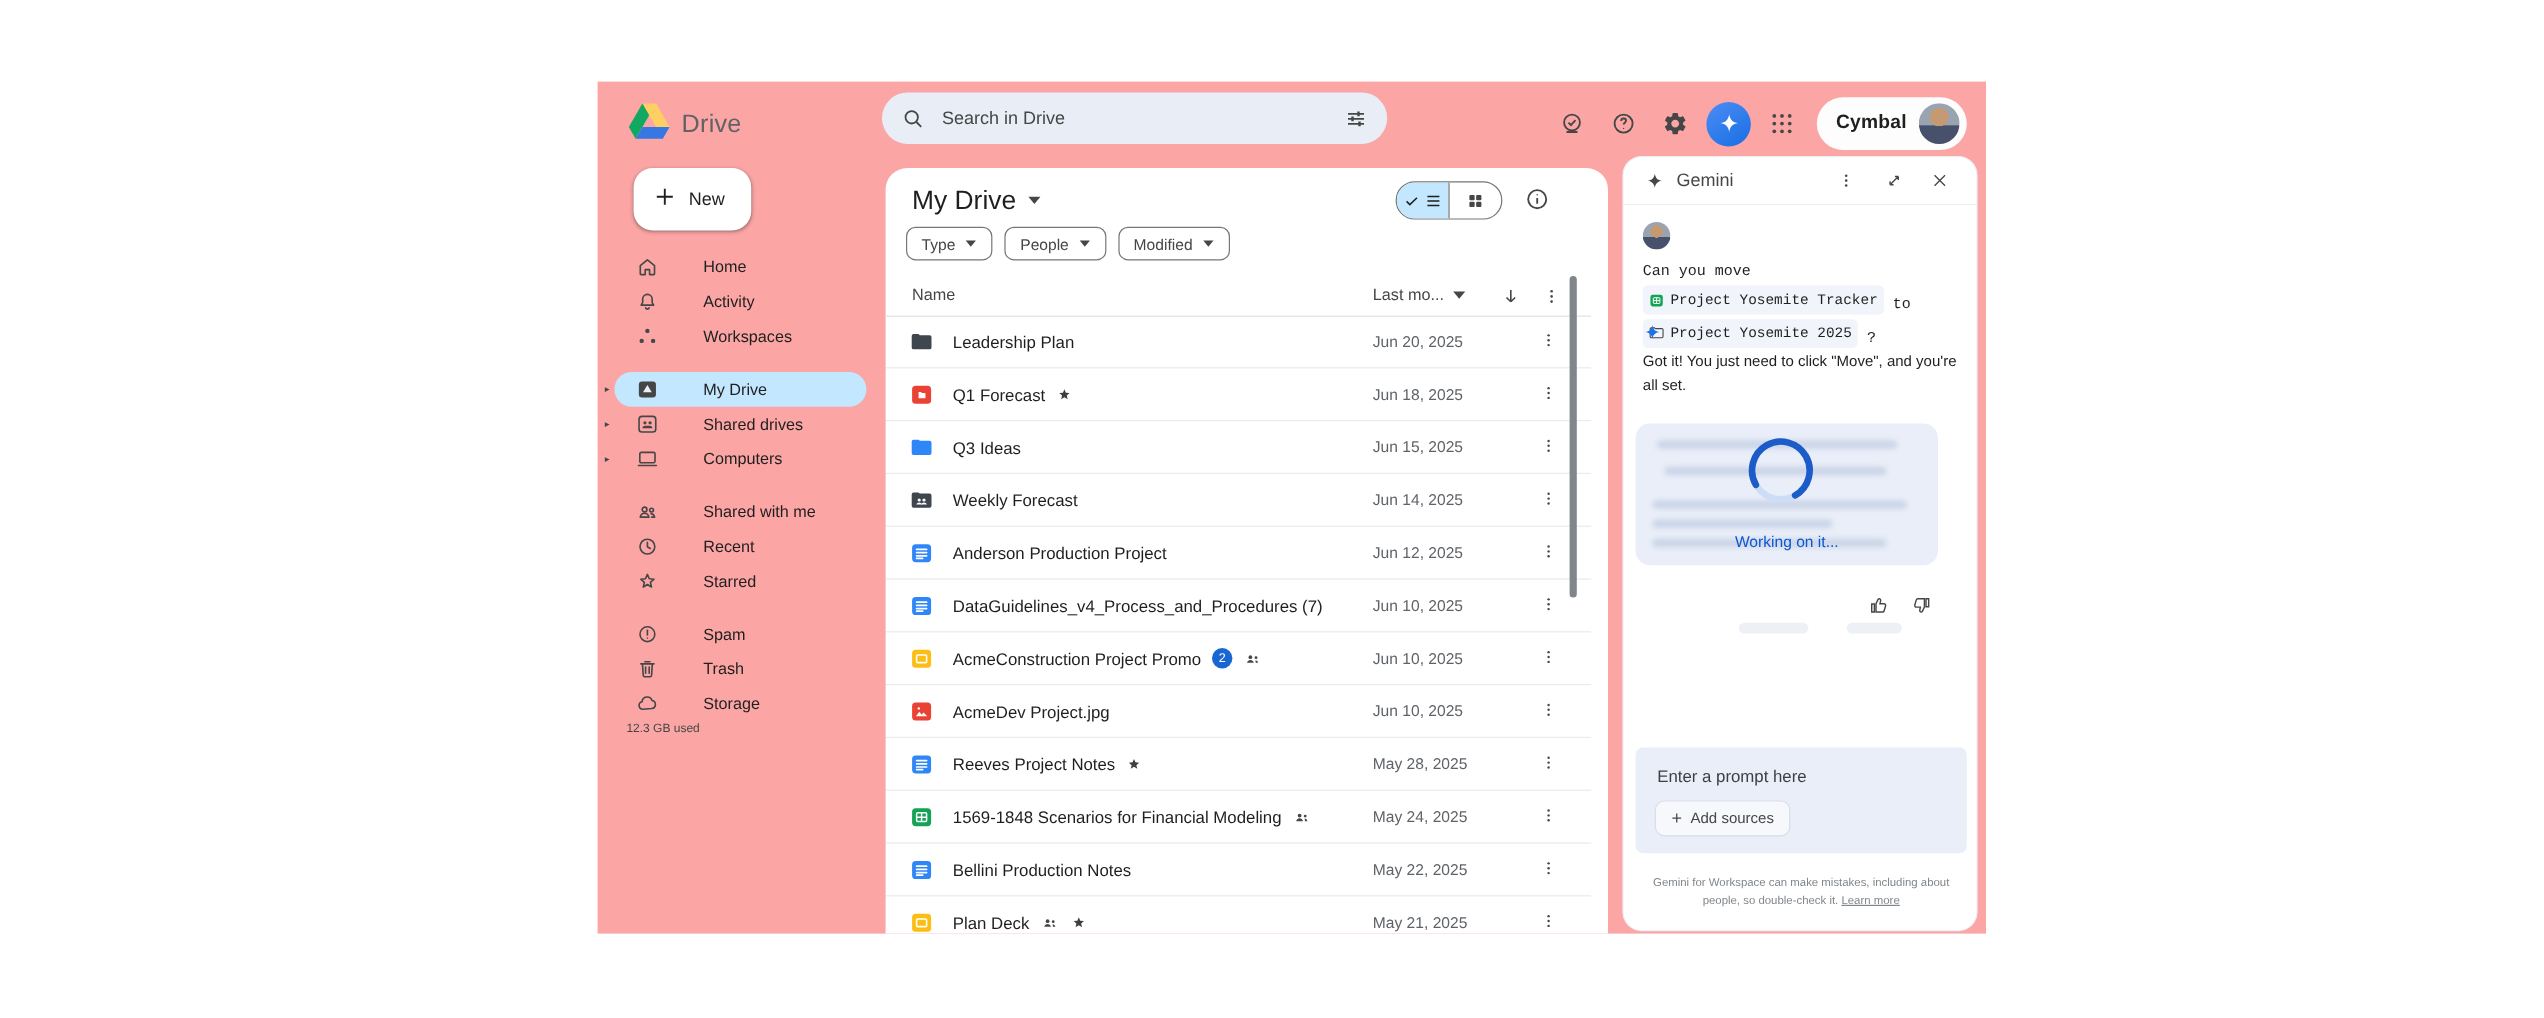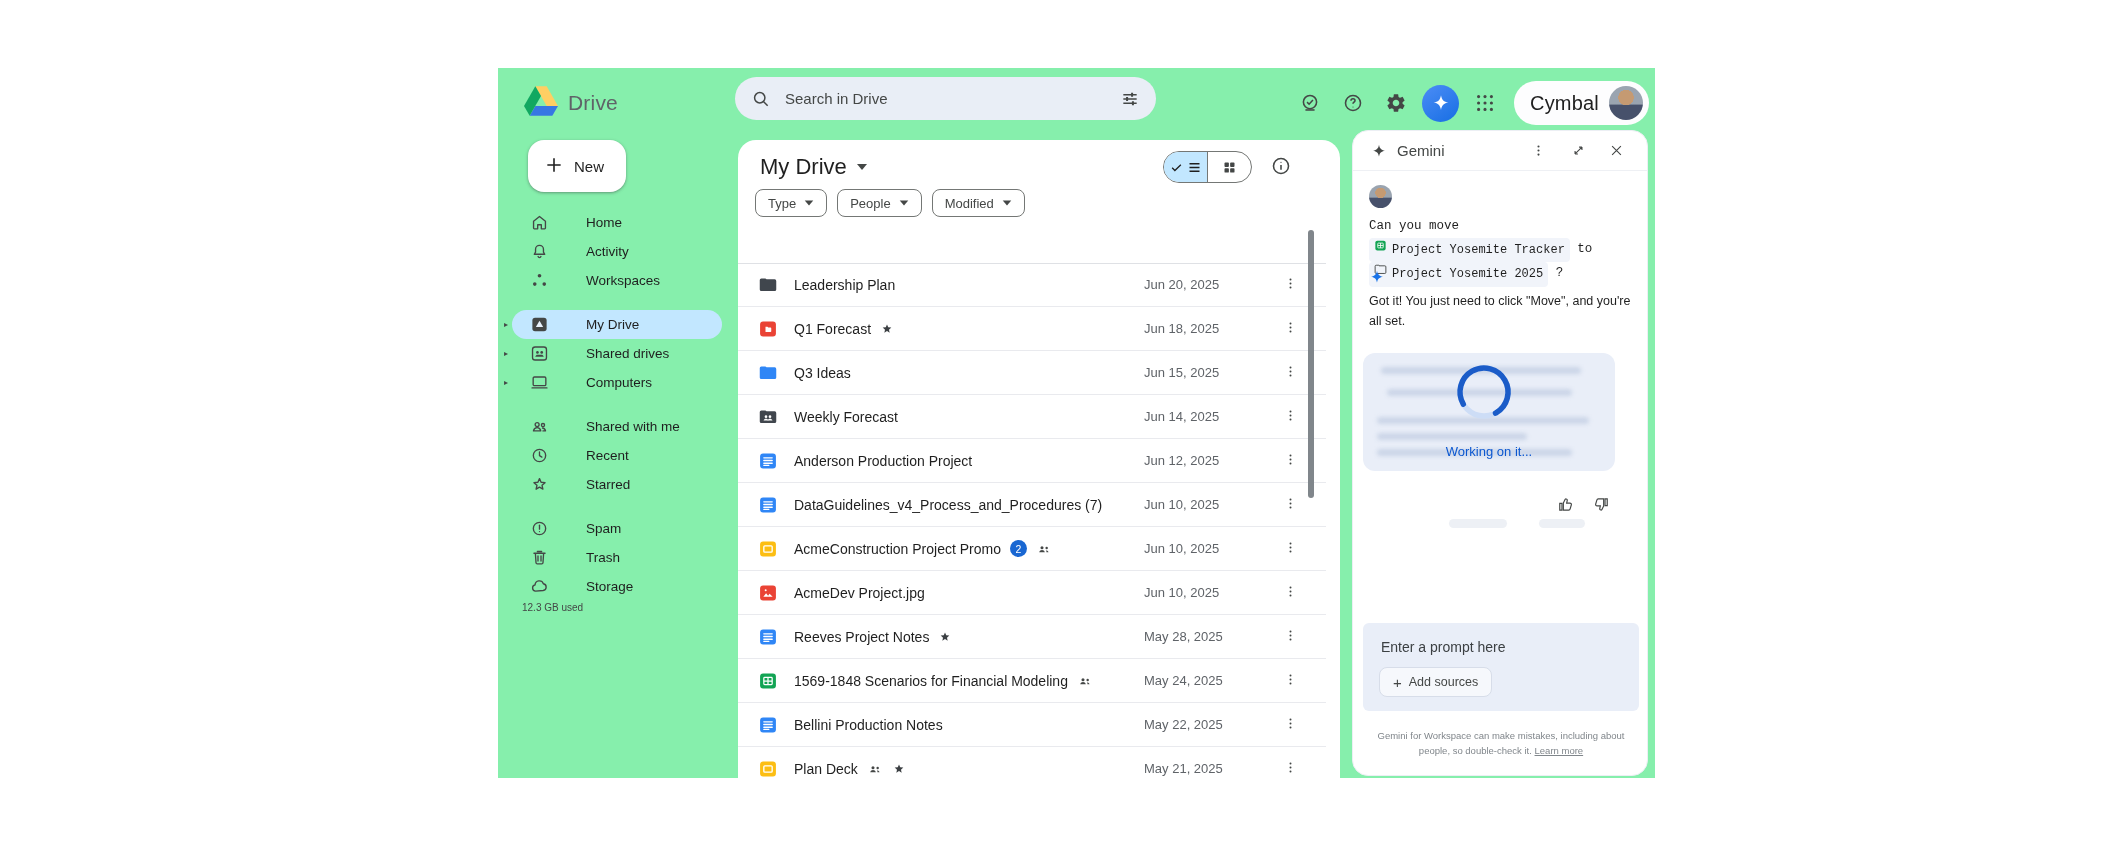--- a/index.html
+++ b/index.html
@@ -1,35 +1,35 @@
 <!DOCTYPE html>
 <html><head>
 <meta charset="utf-8">
 <style>
   * { margin:0; padding:0; box-sizing:border-box; }
   html,body { background:#fff; font-family:"Liberation Sans","DejaVu Sans",sans-serif; }
   .page { position:relative; width:2120px; height:848px; background:#fff; overflow:hidden; }
-  .app { position:absolute; left:498px; top:68px; width:1157px; height:710px; background:#86efac; }
+  .app { position:absolute; left:498px; top:68px; width:1157px; height:710px; background:#fca5a5; }
 
   
   .topbar { position:absolute; left:0; top:0; width:1157px; height:70px; }
   .logo { position:absolute; left:26px; top:18px; display:flex; align-items:center; gap:10px; cursor:pointer; }
   .logo svg { width:34px; height:30px; }
   .logo-text { font-size:21px; color:#5f6368; letter-spacing:.2px; }
   .searchbar { position:absolute; left:237px; top:9px; width:421px; height:43px; background:#e9eef6;
     border-radius:22px; display:flex; align-items:center; padding:0 14px; gap:12px; }
   .searchbar .ph { flex:1; font-size:15px; color:#444746; }
   .icon-btn { display:flex; align-items:center; justify-content:center; width:40px; height:40px; border-radius:50%;
     background:none; border:none; cursor:pointer; color:#444746; }
   .top-icons { position:absolute; left:792px; top:0; height:70px; display:flex; align-items:center; gap:3px; }
   .gem-btn { width:37px; height:37px; border-radius:50%; background:linear-gradient(145deg,#4c8df6,#176ee3);
     display:flex; align-items:center; justify-content:center; border:none; cursor:pointer; margin:0 3px; }
   .account-pill { display:flex; align-items:center; gap:10px; background:#fdfdfe; border-radius:24px;
     height:44px; padding:0 6px 0 16px; margin-left:6px; cursor:pointer; }
-  .brand-text { font-weight:400; font-size:20px; color:#1f1f1f; letter-spacing:.2px; }
+  .brand-text { font-weight:700; font-size:16px; color:#1f1f1f; letter-spacing:.2px; }
   .avatar { width:34px; height:34px; border-radius:50%;
     background: radial-gradient(circle at 50% 34%, #c59a72 0 27%, rgba(0,0,0,0) 28%),
                 linear-gradient(180deg,#9aa4b0 0 54%, #47516b 55% 100%); }
 
   
   .sidebar { position:absolute; left:0; top:70px; width:240px; height:640px; }
   .new-btn { position:absolute; left:30px; top:2px; height:52px; padding:0 22px 0 16px; background:#fff;
     border:none; border-radius:16px; display:flex; align-items:center; gap:10px; font-size:15px; color:#1f1f1f;
     font-weight:500; cursor:pointer; box-shadow:0 1px 2px rgba(60,64,67,.3), 0 1px 3px 1px rgba(60,64,67,.15);
     font-family:inherit; }
@@ -90,21 +90,21 @@
   .gemini { position:absolute; left:854px; top:62px; width:296px; height:646px; background:#fff;
     border-radius:16px; border:1px solid #eceff4; }
   .g-header { position:absolute; left:0; top:0; width:100%; height:40px; border-bottom:1px solid #eef0f4; }
   .g-spark { position:absolute; left:18px; top:12px; width:16px; height:16px; color:#444746; }
   .g-title { position:absolute; left:44px; top:11px; font-size:15px; color:#444746; font-weight:500; }
   .g-hbtn { position:absolute; top:8px; width:26px; height:26px; color:#444746; background:none; border:none; cursor:pointer; }
   .g-avatar { position:absolute; left:16px; top:54px; width:23px; height:23px; border-radius:50%;
     background: radial-gradient(circle at 50% 34%, #c59a72 0 27%, rgba(0,0,0,0) 28%),
                 linear-gradient(180deg,#9aa4b0 0 54%, #47516b 55% 100%); }
   .g-msg { position:absolute; left:16px; top:84px; width:266px; font-size:12.5px; color:#1f1f1f; line-height:1.85;font-family:Liberation Mono, monospace; }
-  .g-chip { display:inline-flex; gap:5px; background:#f1f4fa; border-radius:4px;
+  .g-chip { display:inline-flex; align-items:center; gap:5px; background:#f1f4fa; border-radius:4px;
     padding:1px 5px; font-size:12px; white-space:nowrap; cursor:pointer; }
   .g-chip svg { width:13px; height:13px; }
   .g-spark-blue { position:absolute; left:16px; top:138px; width:16px; height:16px; color:#1a73e8; }
   .g-response { position:absolute; left:16px; top:160px; width:262px; font-size:12.5px; color:#1f1f1f; line-height:1.6; }
   .g-loading { position:absolute; left:10px; top:222px; width:252px; height:118px; background:#e9eef8;
     border-radius:12px; overflow:hidden; }
   .ghost-line { position:absolute; height:7px; border-radius:4px; background:#aebdd8; opacity:.5; filter:blur(2px); }
   .g-spinner { position:absolute; left:50%; top:8px; transform:translateX(-58%); }
   .working { position:absolute; left:0; bottom:12px; width:100%; text-align:center; font-size:13px;
     color:#0b57d0; font-weight:500; }
@@ -369,20 +369,39 @@
           <button class="chip">
             <span>People</span>
             <span class="caret"></span>
           </button>
           <button class="chip">
             <span>Modified</span>
             <span class="caret"></span>
           </button>
         </div>
 
+      <div class="thead">
+        <span class="col-name">Name</span>
+        <span class="col-mod">
+          <span>Last mo...</span>
+            <span class="caret"></span>
+        </span>
+        <button class="icon-btn sort-btn" style="width:33px;height:33px">
+          <svg width="18" height="18" viewBox="0 0 24 24" fill="none" stroke="currentColor" stroke-width="1.8">
+            <path d="M12 5v13M12 18l-4.8-4.8M12 18l4.8-4.8"></path>
+            </svg>
+          </button>
+        <button class="icon-btn kebab-btn" style="width:33px;height:33px">
+          <svg width="16" height="16" viewBox="0 0 24 24" fill="currentColor">
+            <circle cx="12" cy="5.5" r="1.6"></circle>
+              <circle cx="12" cy="12" r="1.6"></circle>
+              <circle cx="12" cy="18.5" r="1.6"></circle>
+            </svg>
+          </button>
+      </div>
       <div class="thead-divider"></div>
 
       <div class="rows" id="rows-root">
           <div class="frow">
             <span class="ficon"><svg viewBox="0 0 24 24" xmlns="http://www.w3.org/2000/svg">
                 <path d="M10.2 5.2H20a1.9 1.9 0 0 1 1.9 1.9v10.3A1.9 1.9 0 0 1 20 19.3H4a1.9 1.9 0 0 1-1.9-1.9V6A1.9 1.9 0 0 1 4 4.1h4.7a1 1 0 0 1 .8.4z" fill="#40464d"></path>
               </svg></span>
             <span class="fname">
               <span>Leadership Plan</span>
             </span>

